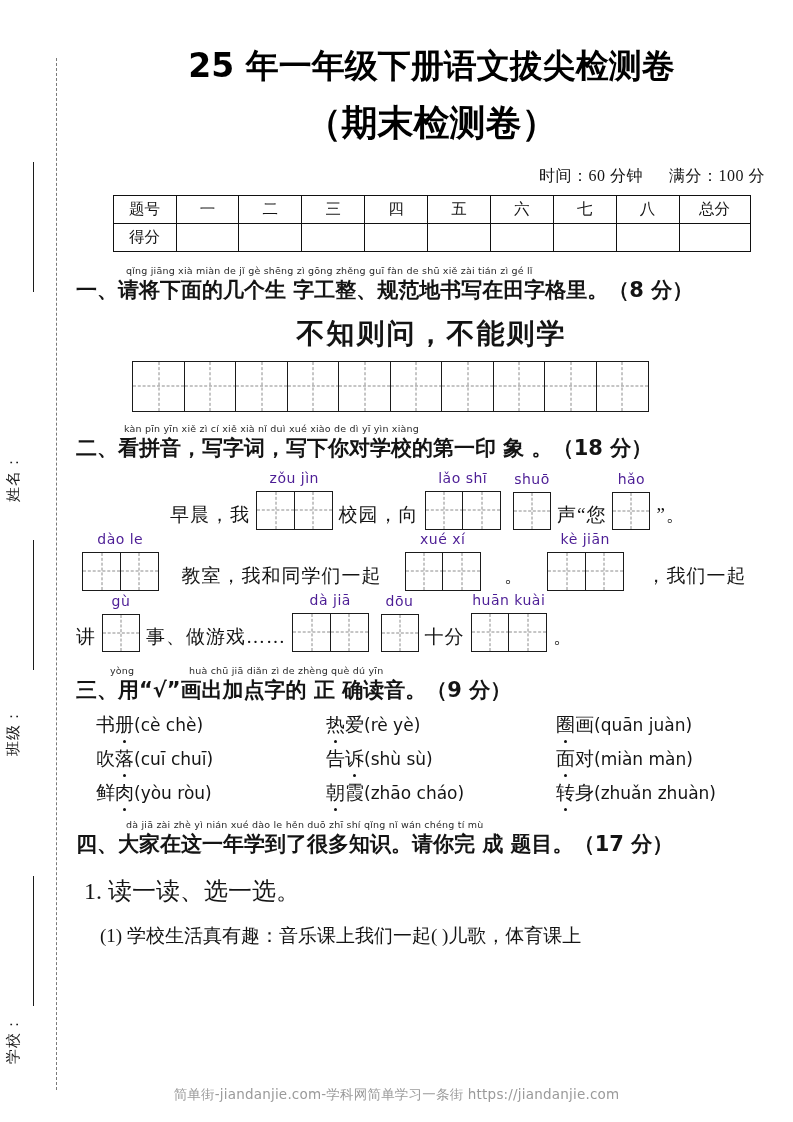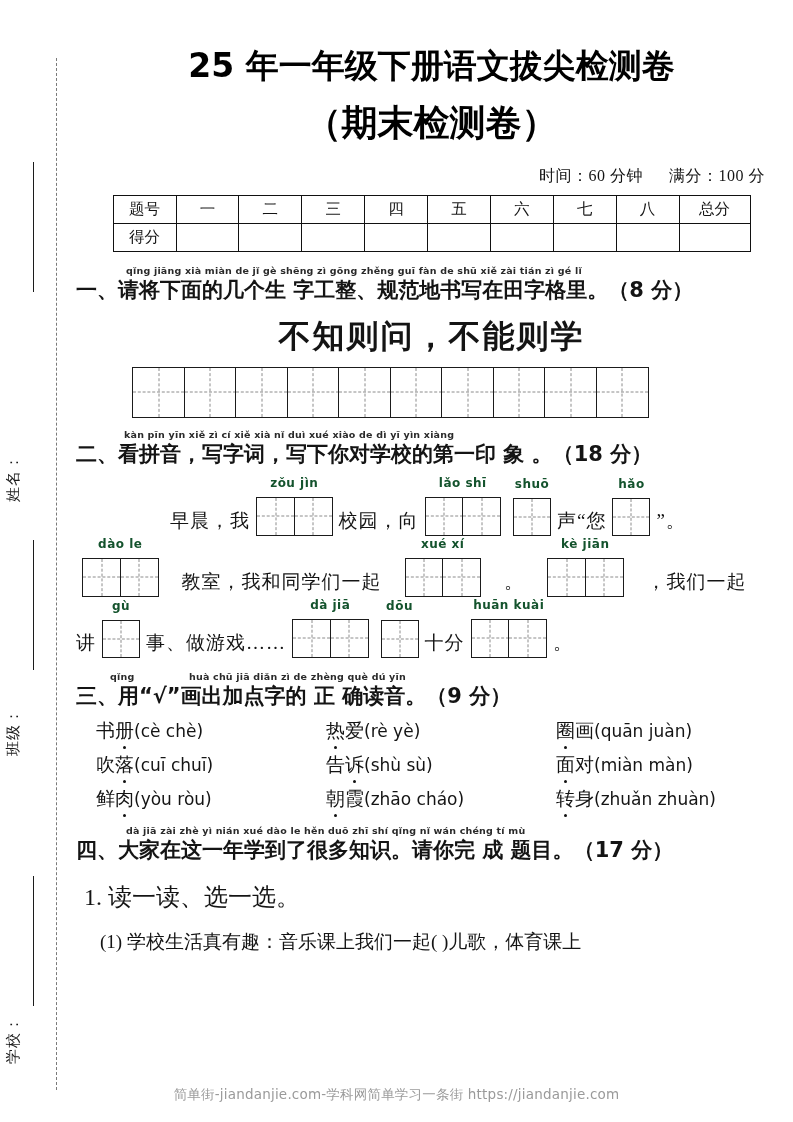--- a/index.html
+++ b/index.html
@@ -111,21 +111,21 @@
     font-weight: bold;
     font-family: "DejaVu Sans", "Liberation Sans", sans-serif;
     letter-spacing: 0px;
     white-space: nowrap;
     line-height: 1.18;
   }
   .q-head .pyline {
     position: absolute;
     top: -13px;
     font-size: 9.5px;
-    font-weight: bold;
+    font-weight: normal;
     letter-spacing: 0.2px;
     color: #2a2a2a;
     white-space: nowrap;
     font-family: "DejaVu Sans", "Liberation Sans", sans-serif;
   }
 
   
   .tzg-row { display: flex; }
   .tzg {
     position: relative;
@@ -145,21 +145,21 @@
     transform: translateX(-0.5px);
   }
   .tzg::after { 
     top: 50%; left: 0; right: 0;
     border-top: 1px dashed #8c8c8c;
     transform: translateY(-0.5px);
   }
 
   .write-phrase {
     text-align: center;
-    font-size: 32px;
+    font-size: 28px;
     font-weight: bold;
     font-family: Liberation Sans, sans-serif;
     letter-spacing: 2px;
   }
 
   .big-grid { margin: 8px 0 0 62px; }
   .big-grid .tzg { width: 53px; height: 51px; }
 
   
   .sent-row {
@@ -177,26 +177,25 @@
   .cell-group {
     position: relative;
     display: inline-flex;
   }
   .cell-group .py {
     position: absolute;
     top: -20px;
     left: 0;
     right: 0;
     text-align: center;
-    font-size: 12px;
+    font-size: 14px;
     letter-spacing: 0.5px;
     font-family: "DejaVu Sans", "Liberation Sans", sans-serif;
-    color: #14532d;
+    color: #4c1d95;
     white-space: nowrap;
-    font-weight: bold;
   }
   .cell-group .tzg { width: 39px; height: 39px; }
   .cell-group.sm .tzg { width: 38px; height: 38px; }
 
   
   .q3-grid {
     display: grid;
     grid-template-columns: 230px 230px 255px;
     row-gap: 8px;
     margin: 10px 0 0 26px;
@@ -383,21 +382,21 @@
           <span class="py">huān kuài</span>
           <span class="tzg"></span>
           <span class="tzg"></span>
         </span>
         <span class="txt">。</span>
       </div>
     </div>
 
   <div class="q-block" style="margin-top:26px;">
     <div class="q-head">
-      <span class="pyline" style="left:34px;">qǐng</span>
+      <span class="pyline" style="left:34px;">yòng</span>
       <span class="pyline" style="left:113px;">huà chū jiā diǎn zì  de zhèng què dú  yīn</span>
       <span>三、</span><span>用“√”画出加点字的 正 确读音。</span><span>（9 分）</span>
     </div>
   </div>
 
   <div class="q3-grid" id="q3-grid">
       <div class="q3-item"><span>书</span><span class="dotchar">册</span><span class="py-small">(cè  chè)</span></div>
       <div class="q3-item"><span class="dotchar">热</span><span>爱</span><span class="py-small">(rè  yè)</span></div>
       <div class="q3-item"><span class="dotchar">圈</span><span>画</span><span class="py-small">(quān juàn)</span></div>
       <div class="q3-item"><span>吹</span><span class="dotchar">落</span><span class="py-small">(cuī  chuī)</span></div>

